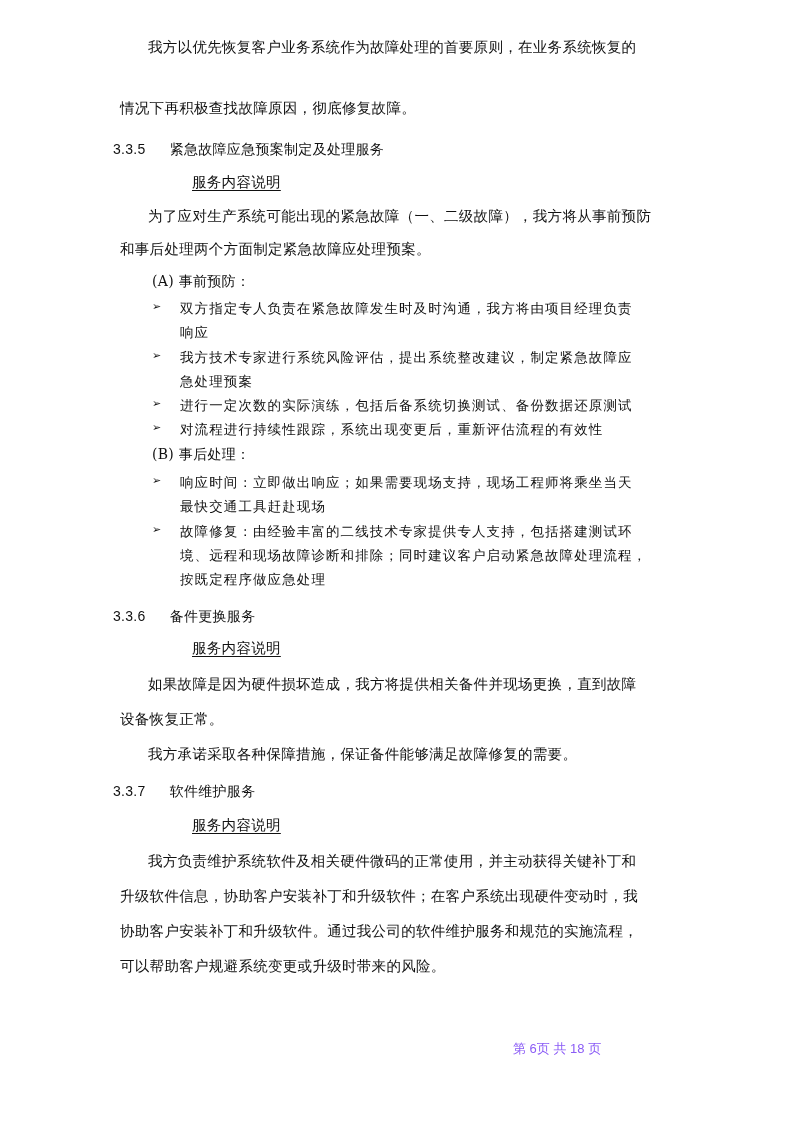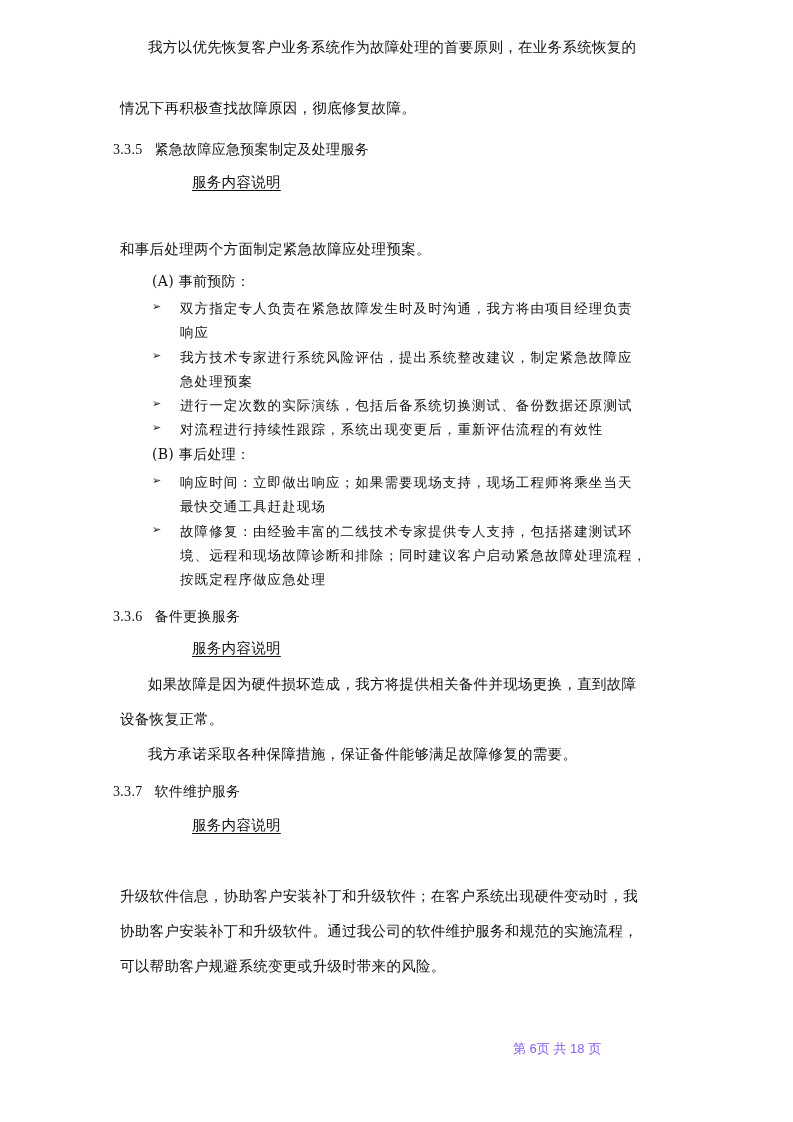--- a/index.html
+++ b/index.html
@@ -2,21 +2,21 @@
 <html><head>
 <meta charset="utf-8">
 <style>
   html, body { margin:0; padding:0; background:#ffffff; }
   body { width:793px; height:1122px; position:relative; overflow:hidden;
          font-family:"DejaVu Serif","Liberation Serif",serif; color:#111; }
   .page { position:absolute; left:0; top:0; width:793px; height:984px; }
   .line { position:absolute; left:120px; font-size:14.5px; white-space:nowrap; letter-spacing:0.3px; }
   .para { left:148px; }
   .heading { left:113px; font-size:14px; }
-  .heading .num { font-family:Liberation Serif, serif; margin-right:12px; }
+  .heading .num { font-family:Liberation Sans, sans-serif; margin-right:24px; }
   .sub { left:146px; text-decoration:underline; text-underline-offset:3px;margin-left:46px; }
   .sect { left:152px; font-size:14px; }
   .bullet { position:absolute; left:152px; font-size:13.5px; white-space:nowrap; letter-spacing:1.1px; }
   .bullet .mark { position:absolute; left:0; top:0; font-size:11px; }
   .bullet .txt { position:absolute; left:28px; top:0; }
   .cont { position:absolute; left:180px; font-size:13.5px; white-space:nowrap; letter-spacing:1.1px; }
   .footer { position:absolute; left:513px; top:1040px; font-size:13px; color:#8b5cf6;
             font-family:"Liberation Sans",sans-serif; }
 </style>
 </head>
@@ -24,20 +24,21 @@
 
 <div class="page">
 
   <div class="line para" style="top:38px;">我方以优先恢复客户业务系统作为故障处理的首要原则，在业务系统恢复的</div>
   <div class="line" style="top:99px;">情况下再积极查找故障原因，彻底修复故障。</div>
 
   <div class="line heading" style="top:141px;">
     <span class="num">3.3.5</span><span>紧急故障应急预案制定及处理服务</span>
   </div>
   <div class="line sub" style="top:173px;">服务内容说明</div>
+  <div class="line para" style="top:207px;">为了应对生产系统可能出现的紧急故障（一、二级故障），我方将从事前预防</div>
   <div class="line" style="top:240px;">和事后处理两个方面制定紧急故障应处理预案。</div>
 
   <div class="line sect" style="top:273px;">(A) 事前预防：</div>
 
   <div class="bullet" style="top:300px;">
     <span class="mark">➢</span>
     <span class="txt">双方指定专人负责在紧急故障发生时及时沟通，我方将由项目经理负责</span>
   </div>
   <div class="cont" style="top:324px;">响应</div>
 
@@ -77,18 +78,19 @@
   </div>
   <div class="line sub" style="top:639px;">服务内容说明</div>
   <div class="line para" style="top:675px;">如果故障是因为硬件损坏造成，我方将提供相关备件并现场更换，直到故障</div>
   <div class="line" style="top:710px;">设备恢复正常。</div>
   <div class="line para" style="top:745px;">我方承诺采取各种保障措施，保证备件能够满足故障修复的需要。</div>
 
   <div class="line heading" style="top:783px;">
     <span class="num">3.3.7</span><span>软件维护服务</span>
   </div>
   <div class="line sub" style="top:816px;">服务内容说明</div>
+  <div class="line para" style="top:852px;">我方负责维护系统软件及相关硬件微码的正常使用，并主动获得关键补丁和</div>
   <div class="line" style="top:887px;">升级软件信息，协助客户安装补丁和升级软件；在客户系统出现硬件变动时，我</div>
   <div class="line" style="top:922px;">协助客户安装补丁和升级软件。通过我公司的软件维护服务和规范的实施流程，</div>
   <div class="line" style="top:957px;">可以帮助客户规避系统变更或升级时带来的风险。</div>
 
   <div class="footer">第 6页  共 18 页</div>
 </div>
 
 </body></html>

